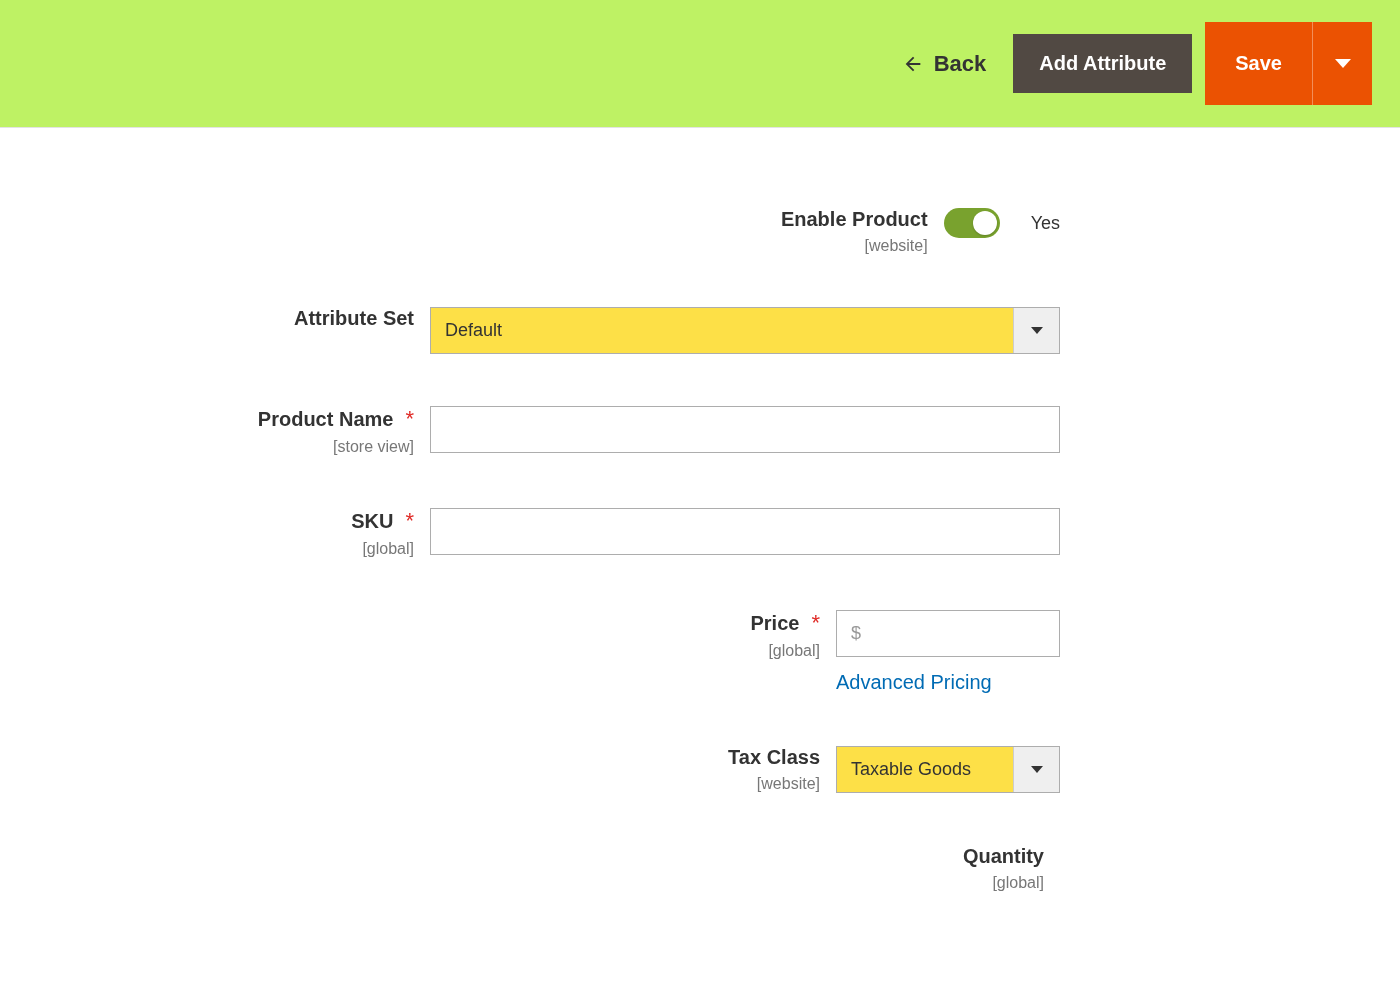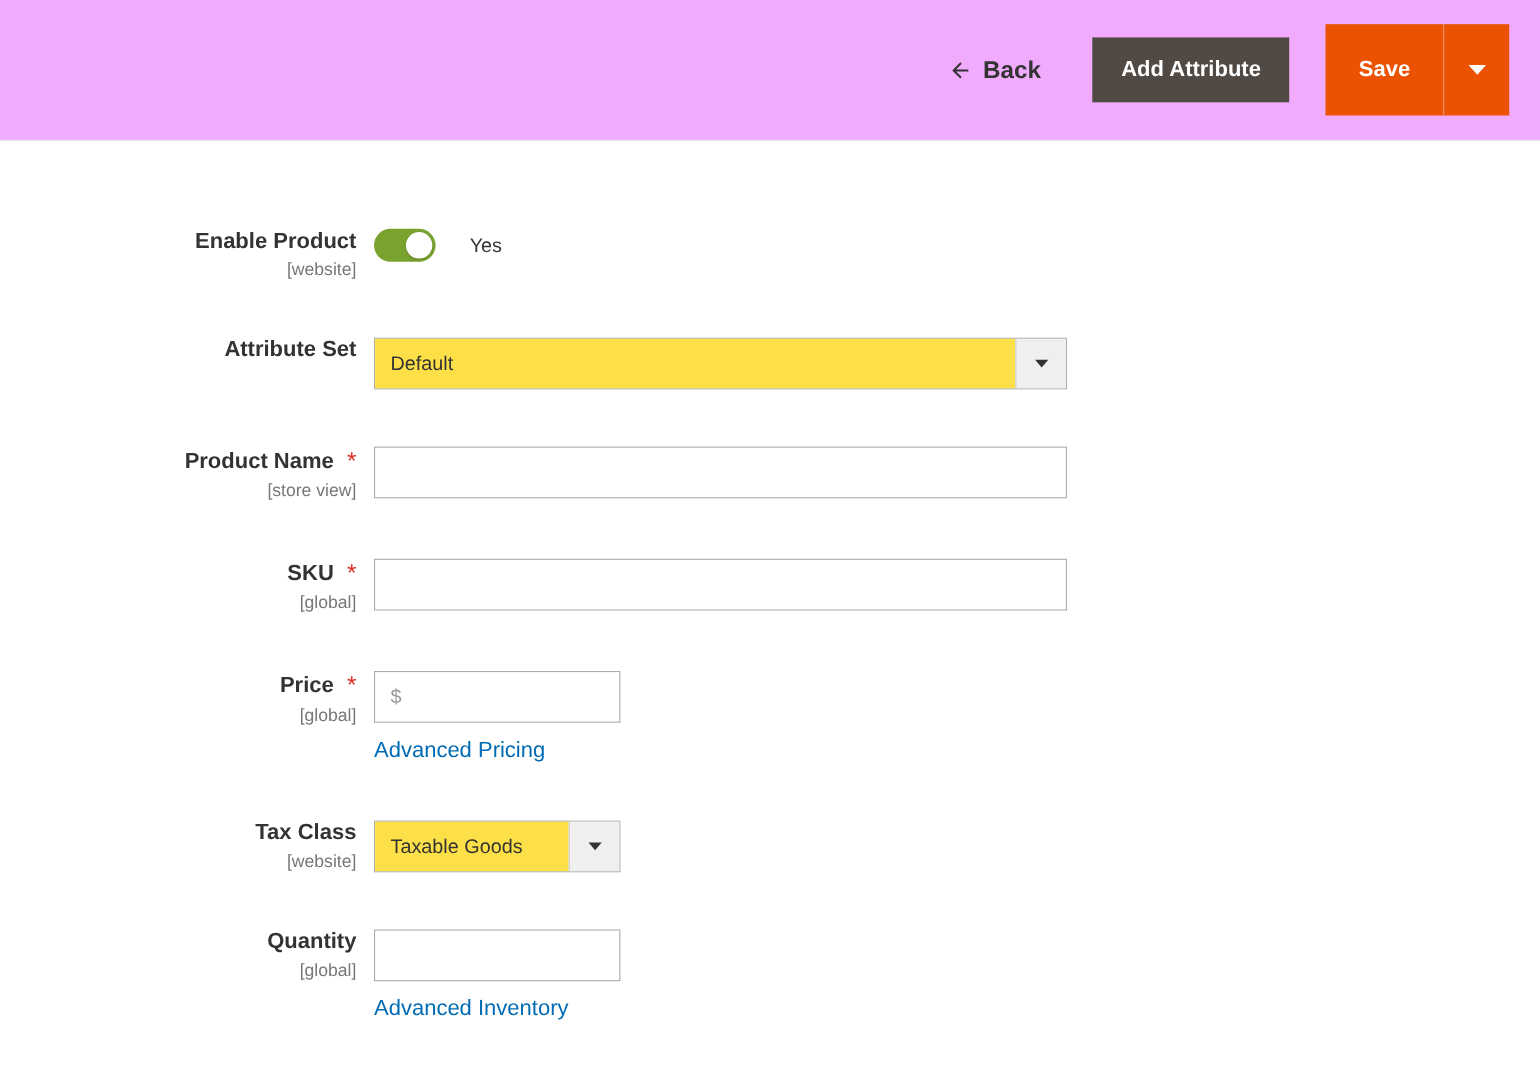--- a/index.html
+++ b/index.html
@@ -6,23 +6,23 @@
   body {
     font-family: -apple-system, BlinkMacSystemFont, "Segoe UI", Helvetica, Arial, sans-serif;
     background: #fff;
     color: #333;
     font-size: 16px;
   }
   .topbar {
     display: flex;
     justify-content: flex-end;
     align-items: center;
-    gap: 33px;
+    gap: 13px;
     padding: 22px 28px;
-    background: #f0abfc;
+    background: #bef264;
     border-bottom: 1px solid #e3e3e3;
   }
   .back-btn {
     display: flex;
     align-items: center;
     gap: 10px;
     font-size: 22px;
     font-weight: 600;
     color: #333;
     background: none;
@@ -63,20 +63,21 @@
   .btn-orange-caret svg { width: 18px; height: 12px; fill: #fff; }
 
   .form-area {
     max-width: 1100px;
     padding: 80px 40px 60px 40px;
   }
   .field-row {
     display: flex;
     align-items: flex-start;
     margin-bottom: 52px;
+    justify-content: flex-end;
   }
   .label-col {
     width: 300px;
     text-align: right;
     padding-right: 16px;
   }
   .label-main {
     font-size: 20px;
     font-weight: 600;
     color: #333;
@@ -236,19 +237,15 @@
         </div>
       </div>
     </div>
   </div>
 
   <div class="field-row">
     <div class="label-col">
       <span class="label-main">Quantity</span>
       <span class="label-scope">[global]</span>
     </div>
-    <div class="ctrl-col">
-      <input class="text-input price" type="text" value="" style="">
-      <a class="sub-link">Advanced Inventory</a>
-    </div>
   </div>
 
 </div>
 
 </body></html>

